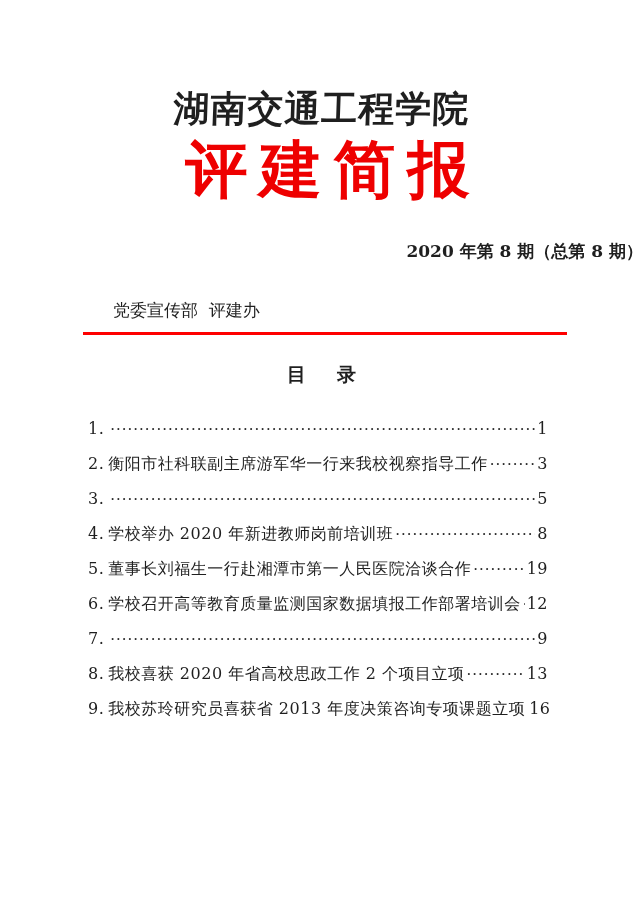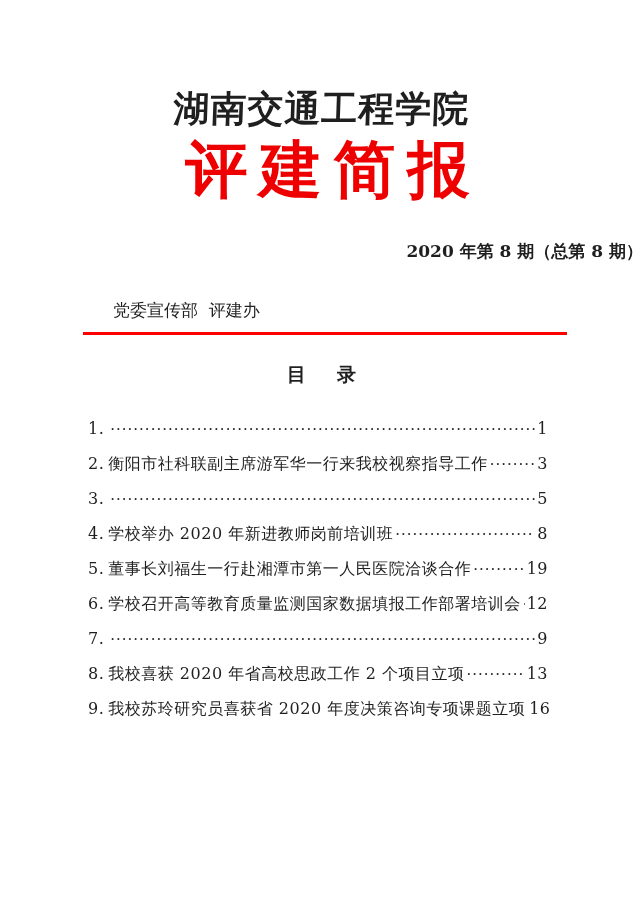--- a/index.html
+++ b/index.html
@@ -161,19 +161,19 @@
 
     <div class="toc-item">
       <span class="toc-num">8.</span>
       <span class="toc-title">我校喜获 2020 年省高校思政工作 2 个项目立项</span>
       <span class="toc-leader">························································································································</span>
       <span class="toc-page">13</span>
     </div>
 
     <div class="toc-item">
       <span class="toc-num">9.</span>
-      <span class="toc-title">我校苏玲研究员喜获省 2020 年度决策咨询专项课题立项</span>
+      <span class="toc-title">我校苏玲研究员喜获省 2013 年度决策咨询专项课题立项</span>
       <span class="toc-leader">························································································································</span>
       <span class="toc-page">16</span>
     </div>
 
   </div>
 </div>
 
 </body></html>

